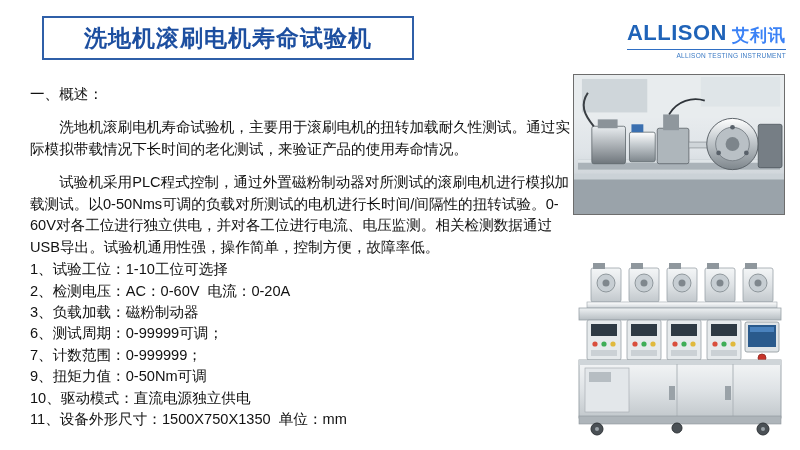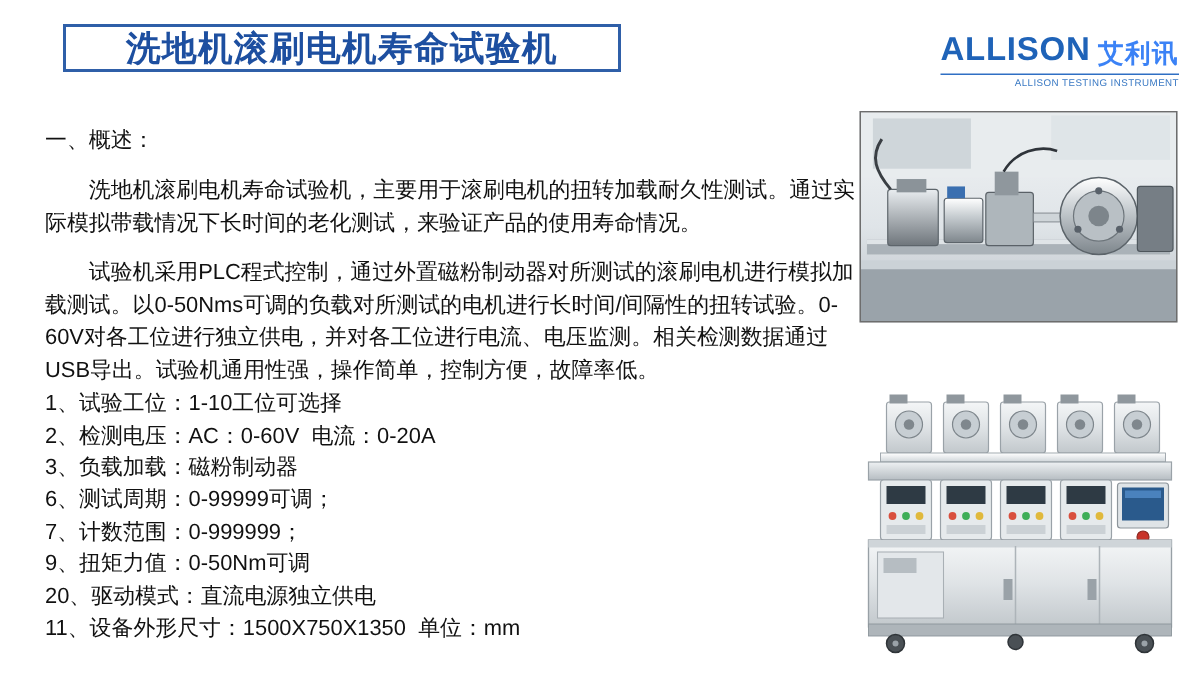--- a/index.html
+++ b/index.html
@@ -20,21 +20,21 @@
     height: 450px;
     background: #ffffff;
   }
 
   
   .title-box {
     position: absolute;
     left: 42px;
     top: 16px;
     width: 372px;
-    height: 32px;
+    height: 44px;
     border: 2px solid #2f5fa8;
     box-sizing: border-box;
     display: flex;
     align-items: center;
     justify-content: center;
   }
   .title-text {
     color: #1d4fa0;
     font-size: 23px;
     font-weight: bold;
@@ -148,21 +148,21 @@
     <p>一、概述：</p>
     <p class="indent2">洗地机滚刷电机寿命试验机，主要用于滚刷电机的扭转加载耐久性测试。通过实际模拟带载情况下长时间的老化测试，来验证产品的使用寿命情况。</p>
     <p class="indent2">试验机采用PLC程式控制，通过外置磁粉制动器对所测试的滚刷电机进行模拟加载测试。以0-50Nms可调的负载对所测试的电机进行长时间/间隔性的扭转试验。0-60V对各工位进行独立供电，并对各工位进行电流、电压监测。相关检测数据通过USB导出。试验机通用性强，操作简单，控制方便，故障率低。</p>
     <ul class="list">
       <li>1、试验工位：1-10工位可选择</li>
       <li>2、检测电压：AC：0-60V  电流：0-20A</li>
       <li>3、负载加载：磁粉制动器</li>
       <li>6、测试周期：0-99999可调；</li>
       <li>7、计数范围：0-999999；</li>
       <li>9、扭矩力值：0-50Nm可调</li>
-      <li>20、驱动模式：直流电源独立供电</li>
+      <li>10、驱动模式：直流电源独立供电</li>
       <li>11、设备外形尺寸：1500X750X1350  单位：mm</li>
 
     </ul>
   </div>
 
   <div class="photo-top">
     <svg class="ph-svg" viewBox="0 0 212 141" preserveAspectRatio="none">
       <defs>
         <linearGradient id="bgTop" x1="0" y1="0" x2="0" y2="1">
           <stop offset="0" stop-color="#f2f4f5"></stop>

